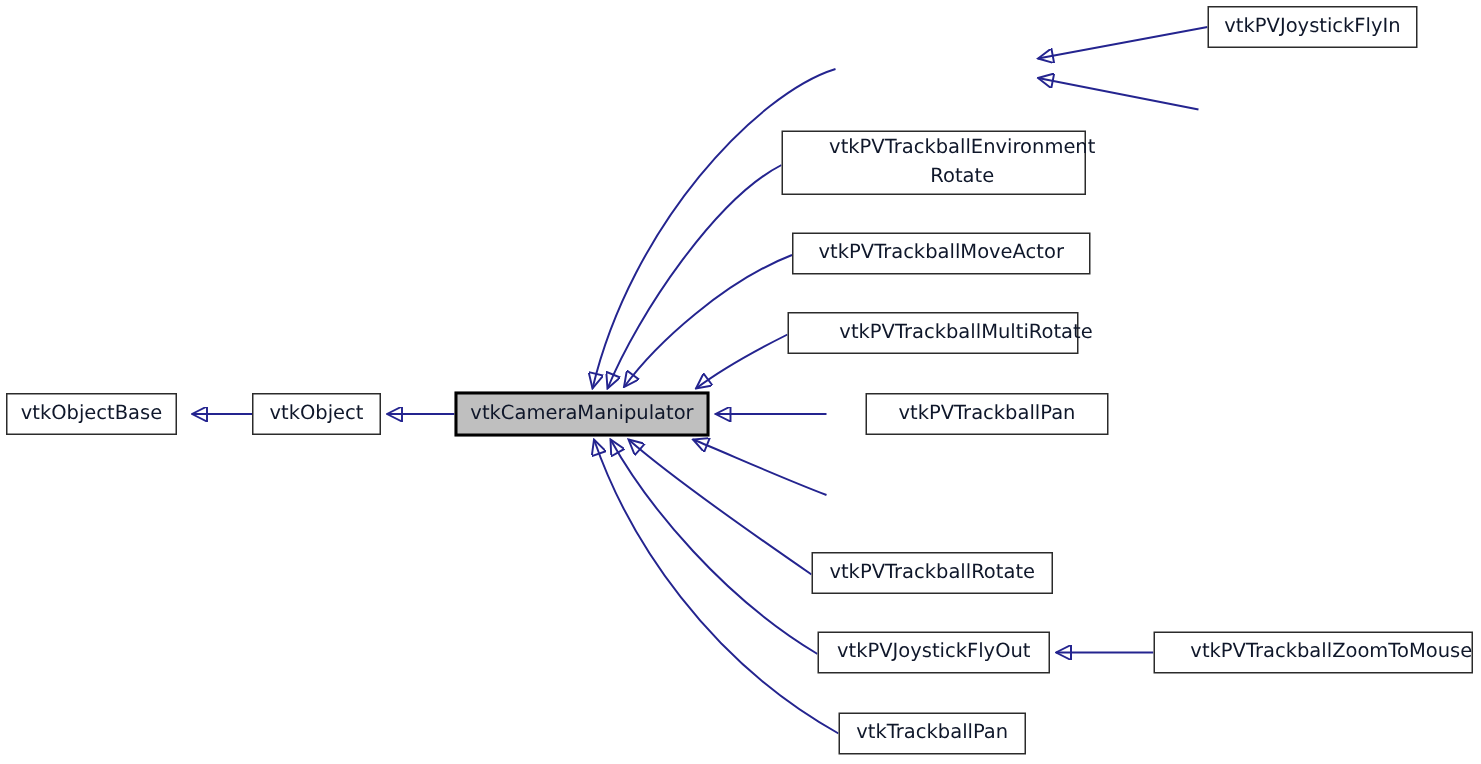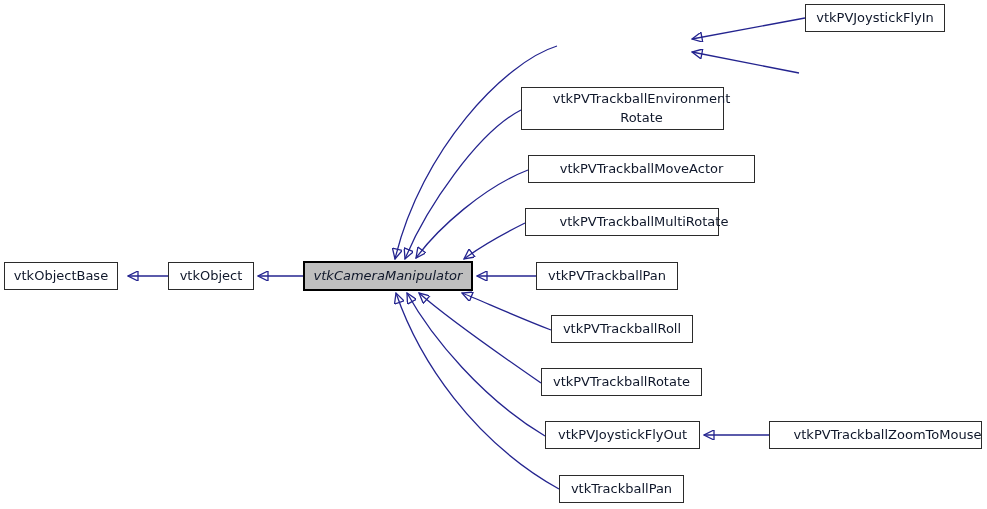--- a/index.html
+++ b/index.html
@@ -73,50 +73,47 @@
   </svg>
 
   <div class="node" style="left:4px;   top:262px; width:114px; height:28px;">
     <span>vtkObjectBase</span>
   </div>
 
   <div class="node" style="left:168px; top:262px; width:86px;  height:28px;">
     <span>vtkObject</span>
   </div>
 
-  <div class="node focus" style="left:303px; top:261px; width:170px; height:30px;font-style:italic;">
+  <div class="node focus" style="left:303px; top:261px; width:170px; height:30px;">
     <span>vtkCameraManipulator</span>
   </div>
 
 
   <div class="node" style="left:805px; top:4px;   width:140px; height:28px;">
     <span>vtkPVJoystickFlyIn</span>
   </div>
 
 
   <div class="node" style="left:521px; top:87px;  width:203px; height:43px;padding-left:38px;">
     <span>vtkPVTrackballEnvironment
 Rotate</span>
   </div>
 
-  <div class="node" style="left:528px; top:155px; width:227px; height:28px;">
+  <div class="node" style="left:528px; top:155px; width:199px; height:28px;">
     <span>vtkPVTrackballMoveActor</span>
   </div>
 
   <div class="node" style="left:525px; top:208px; width:194px; height:28px;padding-left:44px;">
     <span>vtkPVTrackballMultiRotate</span>
   </div>
 
-  <div class="node" style="left:536px; top:262px; width:142px; height:28px;">
+  <div class="node" style="left:577px; top:262px; width:162px; height:28px;">
     <span>vtkPVTrackballPan</span>
   </div>
 
-  <div class="node" style="left:551px; top:315px; width:142px; height:28px;">
-    <span>vtkPVTrackballRoll</span>
-  </div>
 
   <div class="node" style="left:541px; top:368px; width:161px; height:28px;">
     <span>vtkPVTrackballRotate</span>
   </div>
 
   <div class="node" style="left:545px; top:421px; width:155px; height:28px;">
     <span>vtkPVJoystickFlyOut</span>
   </div>
 
   <div class="node" style="left:769px; top:421px; width:213px; height:28px;padding-left:24px;">

